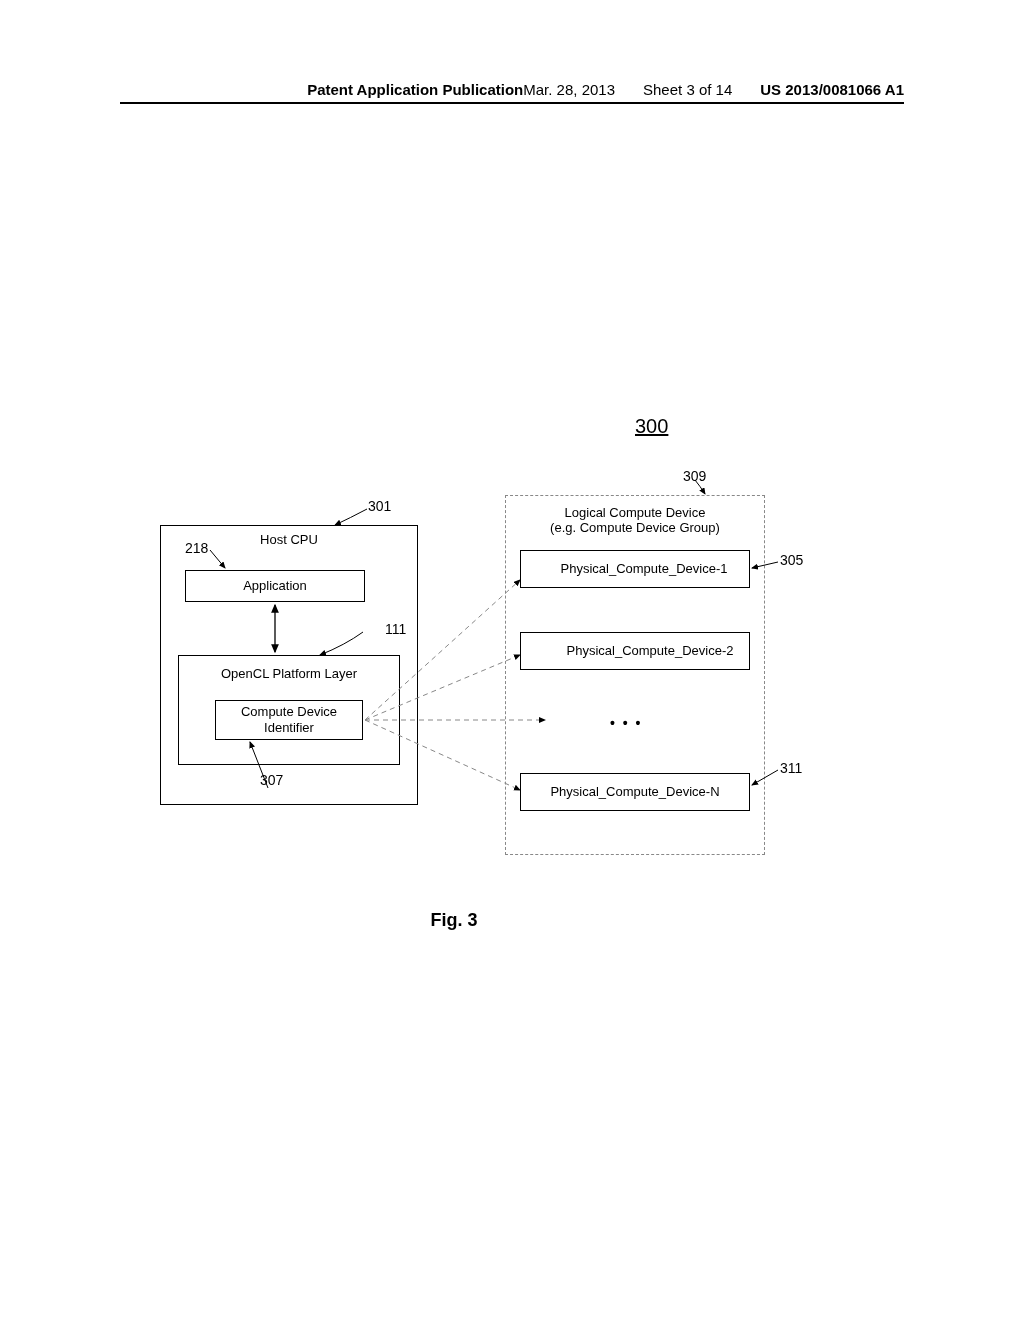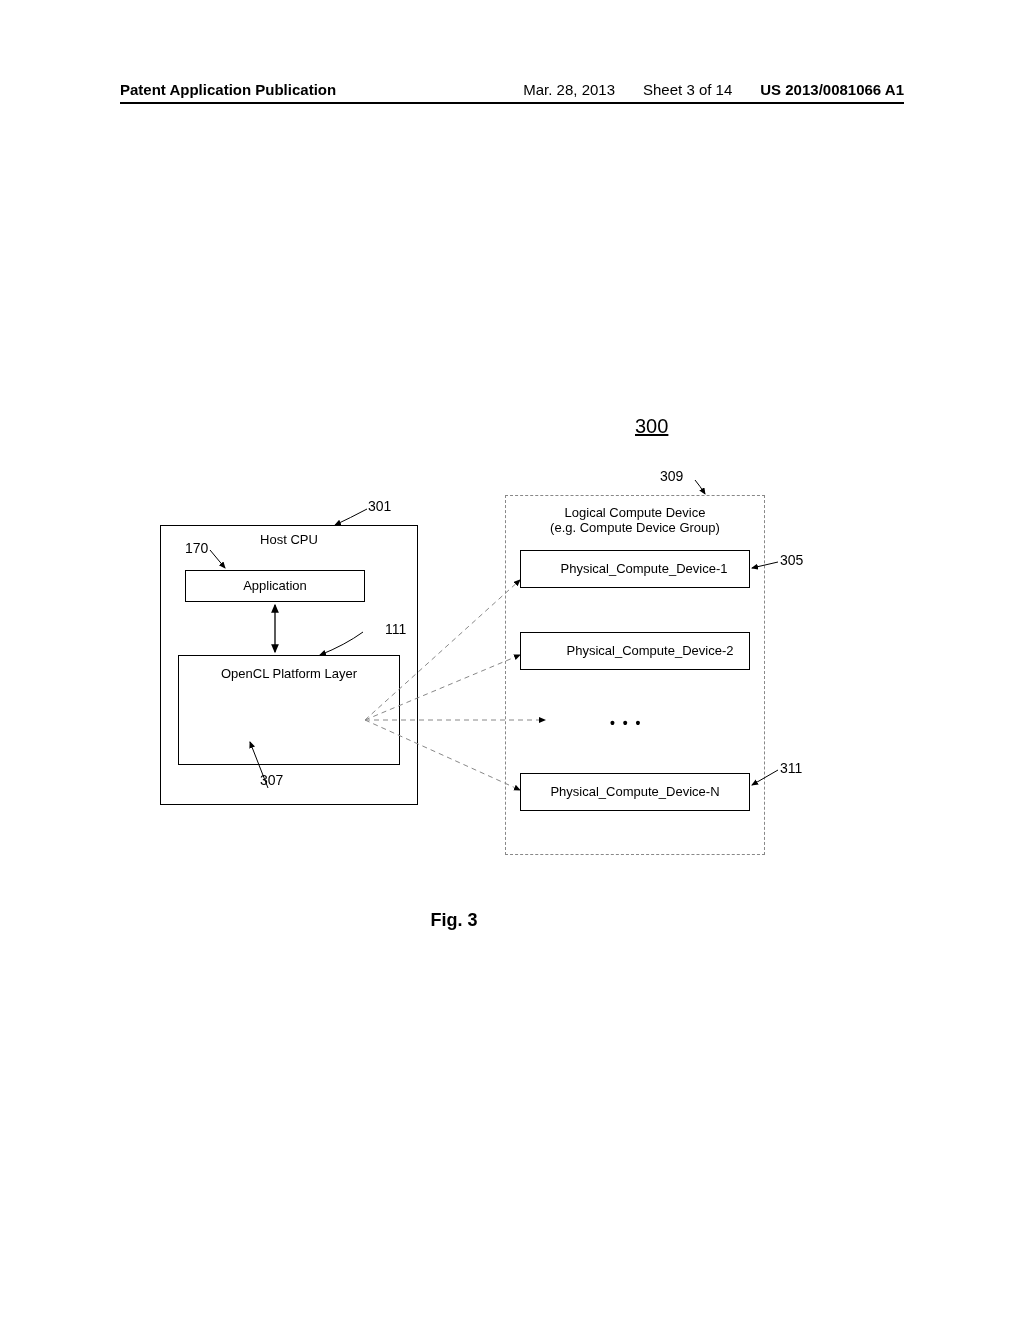--- a/index.html
+++ b/index.html
@@ -12,20 +12,21 @@
     color: #000;
   }
   .header {
     position: absolute;
     top: 81px;
     left: 0;
     width: 1024px;
     padding: 0 120px 6px 120px;
     display: flex;
     font-size: 15px;
+    text-align: right;
   }
   .header .pub { font-weight: bold; flex: 1; }
   .header .date { flex: 0 0 auto; margin-right: 28px; }
   .header .sheet { flex: 0 0 auto; margin-right: 28px; }
   .header .num { font-weight: bold; flex: 0 0 auto; }
   .header-rule {
     position: absolute;
     top: 102px; left: 120px; width: 784px; height: 2px; background: #000;
   }
 
@@ -100,20 +101,23 @@
   </div>
 
   <div class="box" style="left:185px; top:570px; width:180px; height:32px;">
     <span>Application</span>
   </div>
 
   <div class="box" style="left:178px; top:655px; width:222px; height:110px; align-items:flex-start; padding-top:10px;">
     <span>OpenCL Platform Layer</span>
   </div>
 
+  <div class="box" style="left:215px; top:700px; width:148px; height:40px;">
+    <span>Compute Device Identifier</span>
+  </div>
 
   <div class="dashed" style="left:505px; top:495px; width:260px; height:360px;"></div>
   <div class="label small" style="left:505px; top:505px; width:260px; text-align:center;">
     <div>Logical Compute Device</div>
     <div>(e.g. Compute Device Group)</div>
   </div>
 
   <div class="box" style="left:520px; top:550px; width:230px; height:38px;padding-left:24px;">
     <span>Physical_Compute_Device-1</span>
   </div>
@@ -122,24 +126,24 @@
     <span>Physical_Compute_Device-2</span>
   </div>
 
   <div class="ellipsis" style="left:610px; top:715px;">• • •</div>
 
   <div class="box" style="left:520px; top:773px; width:230px; height:38px;">
     <span>Physical_Compute_Device-N</span>
   </div>
 
   <div class="label" style="left:368px; top:498px;">301</div>
-  <div class="label" style="left:185px; top:540px;">170</div>
+  <div class="label" style="left:185px; top:540px;">218</div>
   <div class="label" style="left:780px; top:552px;">305</div>
   <div class="label" style="left:260px; top:772px;">307</div>
-  <div class="label" style="left:660px; top:468px;">309</div>
+  <div class="label" style="left:683px; top:468px;">309</div>
   <div class="label" style="left:780px; top:760px;">311</div>
   <div class="label" style="left:385px; top:621px;">111</div>
 
   <svg width="1024" height="1320">
     <defs>
       <marker id="ah" markerWidth="8" markerHeight="8" refX="6" refY="3" orient="auto">
         <path d="M0,0 L7,3 L0,6 Z" fill="#000"></path>
       </marker>
       <marker id="ah-s" markerWidth="8" markerHeight="8" refX="1" refY="3" orient="auto">
         <path d="M7,0 L0,3 L7,6 Z" fill="#000"></path>

